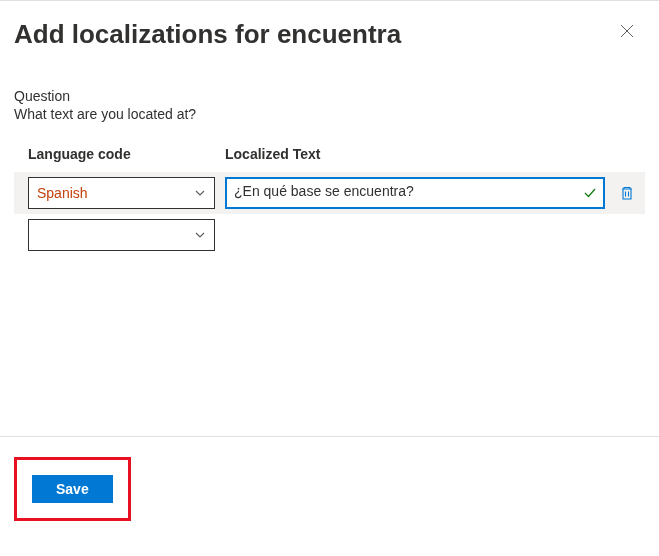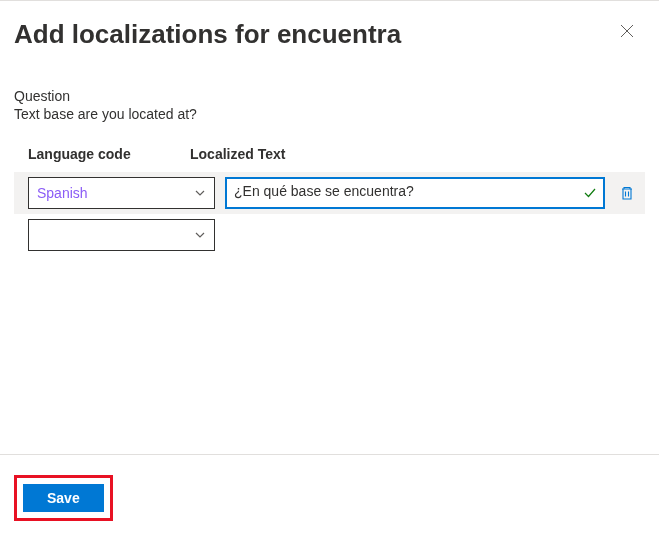--- a/index.html
+++ b/index.html
@@ -46,21 +46,21 @@
     .question-text {
       color: #323130;
       margin-bottom: 24px;
     }
     .table-header {
       display: flex;
       margin-bottom: 10px;
       padding-left: 14px;
     }
     .col-lang {
-      width: 162px;
+      width: 197px;
       font-weight: 600;
       color: #323130;
     }
     .col-text {
       flex: 1;
       font-weight: 700;
       color: #323130;
     }
     .row {
       display: flex;
@@ -76,21 +76,21 @@
       height: 32px;
       border: 1px solid #323130;
       display: flex;
       align-items: center;
       justify-content: space-between;
       padding: 0 8px;
       background: #fff;
       cursor: pointer;
     }
     .dropdown-value {
-      color: #8b5cf6;
+      color: #c2410c;
     }
     .dropdown-chevron {
       width: 12px;
       height: 12px;
       color: #605e5c;
     }
     .text-input-wrap {
       flex: 1;
       position: relative;
     }
@@ -136,21 +136,21 @@
       position: absolute;
       bottom: 0;
       left: 0;
       right: 0;
       border-top: 1px solid #e1dfdd;
       padding: 20px 14px 35px 14px;
     }
     .save-highlight {
       border: 3px solid #e81123;
       display: inline-block;
-      padding: 6px;
+      padding: 15px;
     }
     .save-btn {
       background: #0078d4;
       color: #fff;
       border: none;
       padding: 6px 24px;
       font-size: 14px;
       font-weight: 600;
       cursor: pointer;
       font-family: inherit;
@@ -164,21 +164,21 @@
   <button class="close-btn">
     <svg width="14" height="14" viewBox="0 0 14 14">
       <line x1="1" y1="1" x2="13" y2="13" stroke="currentColor" stroke-width="1"></line>
       <line x1="13" y1="1" x2="1" y2="13" stroke="currentColor" stroke-width="1"></line>
     </svg>
   </button>
 </div>
 
 <div class="content">
   <div class="question-label">Question</div>
-  <div class="question-text">Text base are you located at?</div>
+  <div class="question-text">What text are you located at?</div>
 
   <div class="table-header">
     <div class="col-lang">Language code</div>
     <div class="col-text">Localized Text</div>
   </div>
 
   <div class="row highlighted">
     <div class="dropdown">
       <span class="dropdown-value">Spanish</span>
       <svg class="dropdown-chevron" width="12" height="12" viewBox="0 0 12 12">

